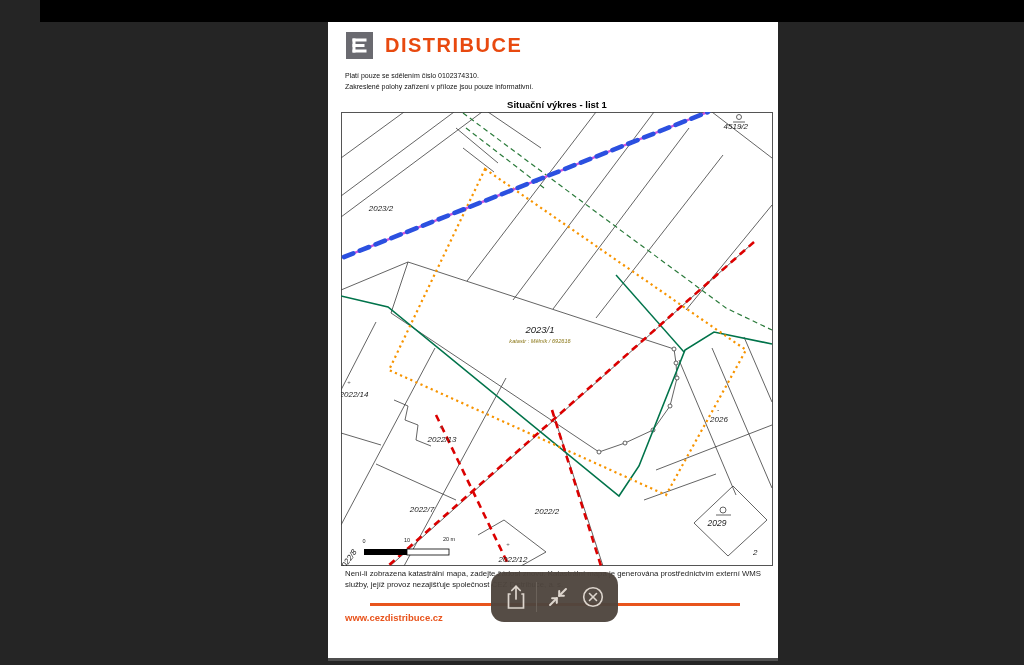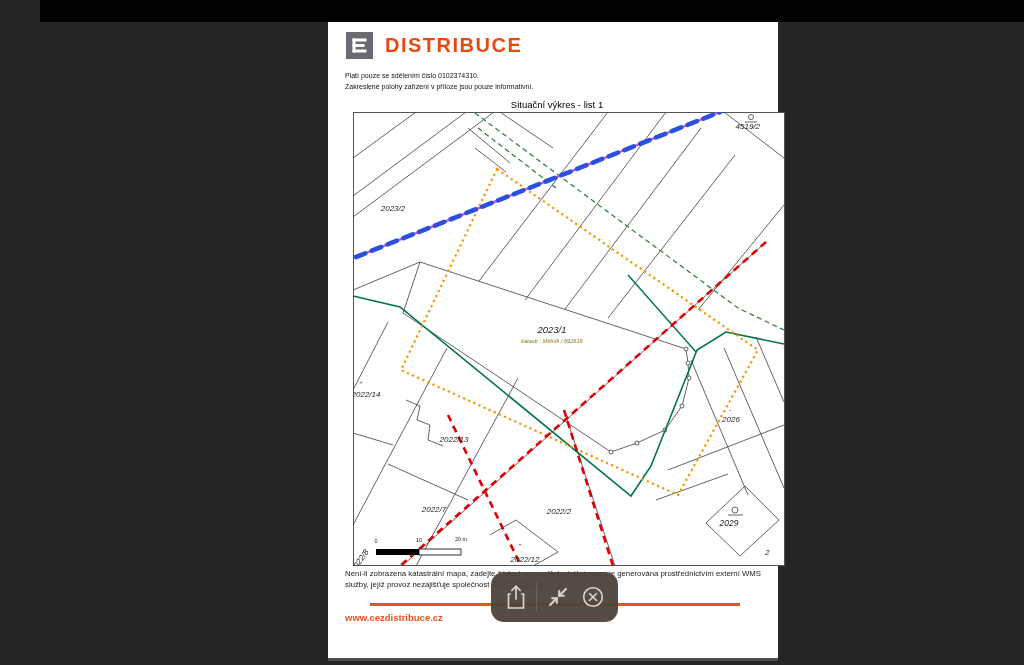--- a/index.html
+++ b/index.html
@@ -7,22 +7,22 @@
          font-family:"Liberation Sans",sans-serif;background:#252525;margin-left:40px;}
   .topbar{position:absolute;left:0;top:0;width:1024px;height:22px;background:#000;}
   .page{position:absolute;left:288px;top:22px;width:450px;height:636px;background:#ffffff;
         border-bottom:3px solid #4f4f4f;}
   .logo-mark{position:absolute;left:18px;top:10px;width:27px;height:27px;}
   .brand{position:absolute;left:57px;top:12px;font-size:20px;font-weight:bold;
          letter-spacing:1.5px;color:#e8490f;}
   .note{position:absolute;left:17px;font-size:7px;color:#111;}
   .note1{top:50px;} .note2{top:61px;}
   .title{position:absolute;left:17px;top:77px;width:424px;text-align:center;
-         font-size:9.5px;font-weight:normal;color:#000;}
-  .map-wrap{position:absolute;left:16px;top:90px;width:484px;height:454px;padding-left:9px;}
+         font-size:9.5px;font-weight:bold;color:#000;}
+  .map-wrap{position:absolute;left:4px;top:90px;width:484px;height:454px;padding-left:9px;}
   .wms{position:absolute;left:17px;top:546px;width:424px;font-size:7.8px;
        line-height:1.45;color:#222;}
   .rule{position:absolute;left:42px;top:581px;width:370px;height:3px;background:#e8541d;}
   .website{position:absolute;left:17px;top:590px;width:398px;text-align:left;
            font-size:9.5px;font-weight:bold;color:#e8541d;cursor:pointer;}
   .toolbar{position:absolute;left:451px;top:572px;width:127px;height:50px;
            background:rgba(78,69,61,0.96);border-radius:13px;display:flex;
            align-items:center;justify-content:space-between;padding:0 10px;box-sizing:border-box;}
   .tbtn{width:30px;height:34px;display:flex;align-items:center;justify-content:center;
         background:none;border:none;padding:0;cursor:pointer;}

